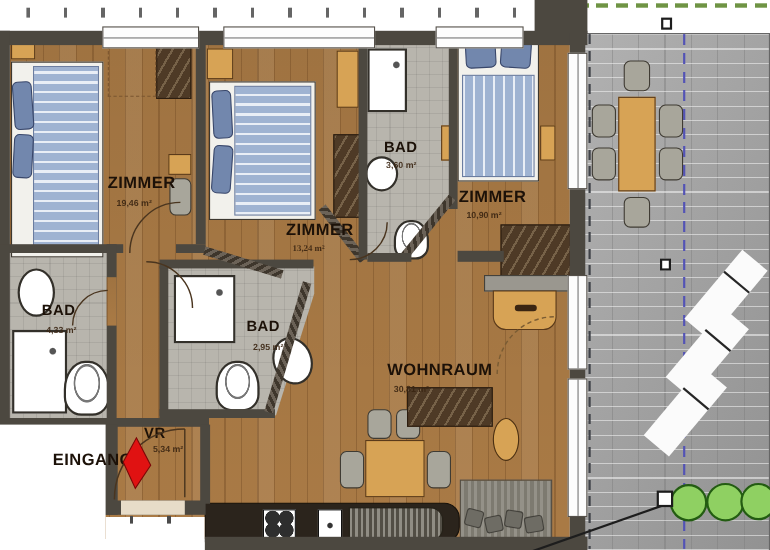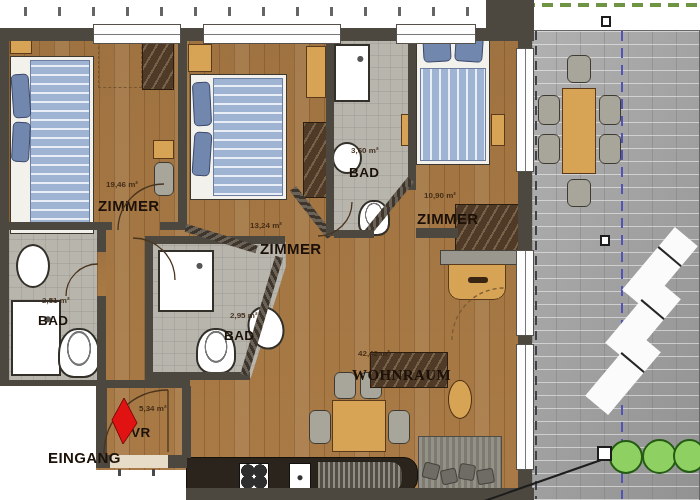--- a/index.html
+++ b/index.html
@@ -61,21 +61,21 @@
 6;}
   .lounger::after{content:"";position:absolute;left:0;right:0;top:30%;height:2px;background:#262626;}
   .bush{background:var(--bush-green,#8fd062);border:2.5px solid var(--bush-border,#235c12);border-radius:50%;}
   .marker{background:#fff;border:2px solid #1d1d1d;}
   .dash-v-blue{width:2px;background:repeating-linear-gradient(180deg,var(--dash-blue,#5353b5) 0 10px,transparent 10px 17px);}
   .dash-v-dark{width:2px;background:repeating-linear-gradient(180deg,#3f4248 0 9px,transparent 9px 15px);}
   .dash-h-green{height:4px;background:repeating-linear-gradient(90deg,var(--dash-green,#6f9444) 0 11px,transparent 11px 18px);}
   .ticks{background:repeating-linear-gradient(90deg,#4a4a4a 0 3px,transparent 3px 34px);}
 
   
-  .rlabel{position:absolute;font-weight:bold;font-size:15px;color:#1c1108;letter-spacing:.4px;white-space:nowrap;z-index:8;margin-top:39px;}
+  .rlabel{position:absolute;font-weight:bold;font-size:15px;color:#1c1108;letter-spacing:.4px;white-space:nowrap;z-index:8;}
   .rlabel.md{font-size:13.5px;}
   .area{position:absolute;font-weight:bold;font-size:8px;color:#3a2512;white-space:nowrap;z-index:8;opacity:.9;}
   .z2{z-index:2}.z3{z-index:3}.z4{z-index:4}.z5{z-index:5}
   #overlay{left:0;top:0;z-index:9;pointer-events:none;}
 </style>
 </head>
 <body>
 
 <div id="plan">
 
@@ -212,36 +212,36 @@
   <div class="counter z3" style="left:186px;top:457px;width:232px;height:36px;">
     <div class="stove" style="left:52px;top:5px;width:30px;height:27px;"></div>
     <div class="ksink" style="left:102px;top:5px;width:22px;height:27px;"></div>
     <div class="drain" style="left:130px;top:3px;width:86px;height:31px;"></div>
   </div>
 
   <div class="rlabel" style="left:98px;top:158px;">ZIMMER</div>
   <div class="area" style="left:106px;top:180px;">19,46 m²</div>
 
   <div class="rlabel" style="left:260px;top:201px;">ZIMMER</div>
-  <div class="area" style="left:250px;top:221px;">13,24 m²</div>
+  <div class="area" style="left:266px;top:221px;font-family:Liberation Serif, serif;">13,24 m²</div>
 
   <div class="rlabel" style="left:417px;top:171px;">ZIMMER</div>
   <div class="area" style="left:424px;top:191px;">10,90 m²</div>
 
   <div class="rlabel md" style="left:38px;top:274px;">BAD</div>
-  <div class="area" style="left:42px;top:296px;">2,51 m²</div>
+  <div class="area" style="left:42px;top:296px;">4,33 m²</div>
 
   <div class="rlabel md" style="left:224px;top:289px;">BAD</div>
   <div class="area" style="left:230px;top:311px;">2,95 m²</div>
 
   <div class="rlabel md" style="left:349px;top:126px;">BAD</div>
   <div class="area" style="left:351px;top:146px;">3,60 m²</div>
 
-  <div class="rlabel" style="left:352px;top:328px;font-family:Liberation Serif, serif;">WOHNRAUM</div>
-  <div class="area" style="left:358px;top:349px;">42,42 m²</div>
+  <div class="rlabel" style="left:352px;top:328px;">WOHNRAUM</div>
+  <div class="area" style="left:358px;top:349px;">30,81 m²</div>
 
   <div class="rlabel md" style="left:131px;top:386px;">VR</div>
   <div class="area" style="left:139px;top:404px;">5,34 m²</div>
 
   <div class="rlabel" style="left:48px;top:410px;">EINGANG</div>
 
   <svg id="overlay" width="700" height="500" viewBox="0 0 700 500">
     <g fill="none" stroke="#4a351f" stroke-width="1.3">
       <path d="M 104 454 A 64 64 0 0 1 168 390"></path>
       <line x1="168" y1="390" x2="168" y2="452"></line>

